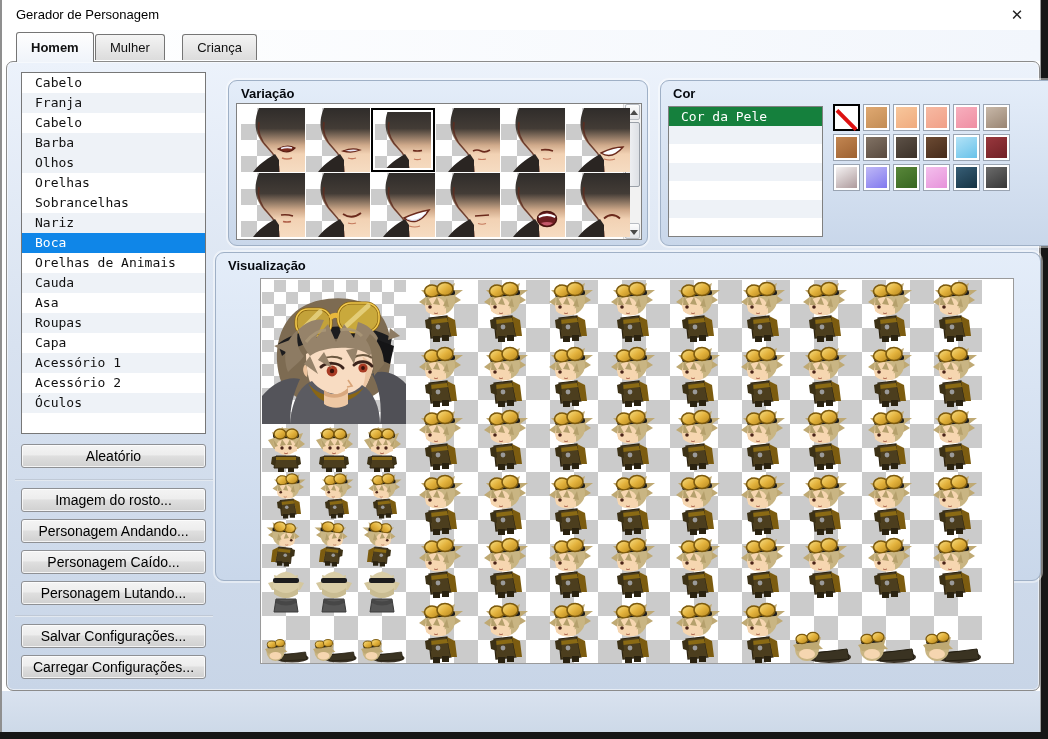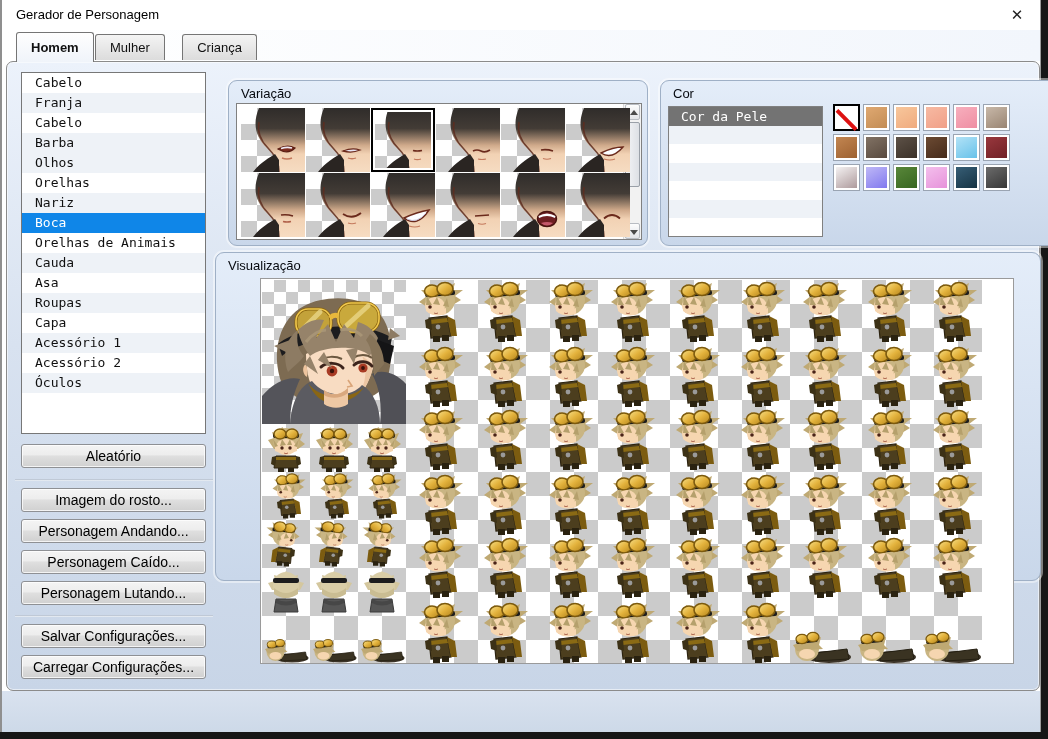--- a/index.html
+++ b/index.html
@@ -34,21 +34,21 @@
   .btn{position:absolute;left:14px;width:185px;height:24px;box-sizing:border-box;
        border:1px solid #8e9094;border-radius:3px;
        background:linear-gradient(#f4f4f4,#ededed 45%,#dfdfdf 50%,#d0d0d0);
        box-shadow:inset 0 0 0 1px rgba(255,255,255,.75);
        font-size:14px;color:#000;display:flex;align-items:center;justify-content:center;cursor:default;}
   .sep{position:absolute;left:8px;width:198px;height:2px;
        background:linear-gradient(#aeb9c9,#f4f8fd);}
   
   .groupbox{position:absolute;box-sizing:border-box;border:1px solid #9fb0c6;border-radius:9px;
             background:linear-gradient(#e4edf9,#c9d7ea);box-shadow:0 0 0 2px rgba(255,255,255,.45);}
-  .group-title{position:absolute;left:12px;top:5px;font-size:13px;font-weight:normal;color:#06090f;}
+  .group-title{position:absolute;left:12px;top:5px;font-size:13px;font-weight:bold;color:#06090f;}
   
   .var-list{position:absolute;left:7px;top:22px;width:406px;height:137px;background:#fff;
             border:1px solid #808080;box-sizing:border-box;}
   .tile{position:absolute;width:64px;height:64px;
         background:repeating-conic-gradient(#cbcbcb 0% 25%,#fff 0% 50%);background-size:32px 32px;}
   .tile svg{position:absolute;left:0;top:0;}
   .tile.selected{outline:2px solid #000;outline-offset:-2px;box-shadow:inset 0 0 0 4px #fff;}
   .tile.selected svg{clip-path:inset(4px);}
   
   .vscroll{position:absolute;right:0;top:0;width:17px;height:135px;background:#f2f2f2;border-left:1px solid #d9d9d9;}
@@ -58,21 +58,21 @@
   .scroll-btn.up .ar{top:5px;border-bottom:5px solid #4a4a4a;}
   .scroll-btn.down .ar{top:6px;border-top:5px solid #4a4a4a;}
   .thumb{position:absolute;left:1px;top:18px;width:15px;height:65px;border:1px solid #9aa0a8;border-radius:2px;
          background:linear-gradient(90deg,#f4f5f7,#dde0e5);box-sizing:border-box;}
   
   .color-list{position:absolute;left:7px;top:25px;width:155px;height:131px;background:#fff;
               border:1px solid #808080;box-sizing:border-box;overflow:hidden;}
   .color-row{height:18.5px;line-height:19px;padding-left:12px;font-family:"DejaVu Sans Mono",monospace;
              font-size:13px;color:#101010;}
   .color-row.alt{background:#eef2f7;}
-  .color-row.selected{background:#737373;color:#fff;}
+  .color-row.selected{background:#15803d;color:#fff;}
   .swatch{position:absolute;width:27px;height:27px;box-sizing:border-box;border:1px solid #9aa4b2;
           box-shadow:inset 0 0 0 2px #fff;}
   .swatch.none{background:#fff;}
   .swatch.none:before{content:"";position:absolute;left:-2px;right:-2px;top:50%;height:4px;background:#dd1111;
           transform:rotate(45deg);}
   .swatch.selected{border:2px solid #000;box-shadow:inset 0 0 0 2px #fff;}
   
   .preview-inset{position:absolute;left:44px;top:25px;width:754px;height:386px;background:#fff;
                  border:1px solid #9a9a9a;box-sizing:border-box;overflow:hidden;}
   .canvas{position:absolute;left:1px;top:1px;width:720px;height:384px;
@@ -214,20 +214,21 @@
     </div>
 
   <div class="panel">
     <div class="parts-list" id="partsList">
         <div class="part-row">Cabelo</div>
         <div class="part-row alt">Franja</div>
         <div class="part-row">Cabelo</div>
         <div class="part-row alt">Barba</div>
         <div class="part-row alt">Olhos</div>
         <div class="part-row">Orelhas</div>
+        <div class="part-row">Sobrancelhas</div>
         <div class="part-row alt">Nariz</div>
         <div class="part-row selected">Boca</div>
         <div class="part-row">Orelhas de Animais</div>
         <div class="part-row alt">Cauda</div>
         <div class="part-row">Asa</div>
         <div class="part-row alt">Roupas</div>
         <div class="part-row">Capa</div>
         <div class="part-row alt">Acessório 1</div>
         <div class="part-row">Acessório 2</div>
         <div class="part-row alt">Óculos</div>

